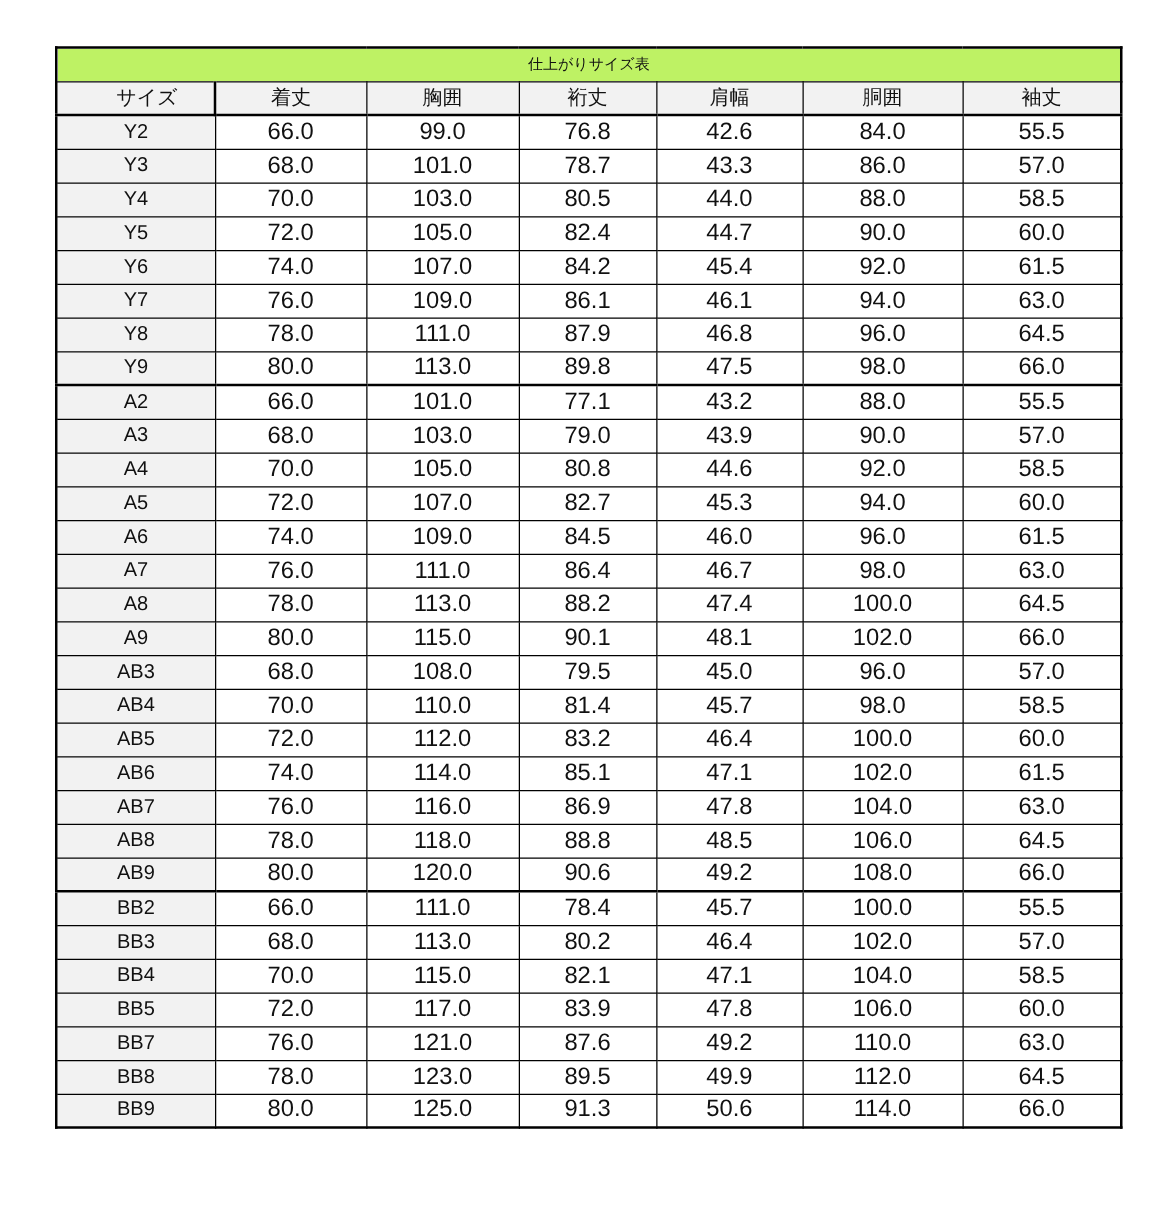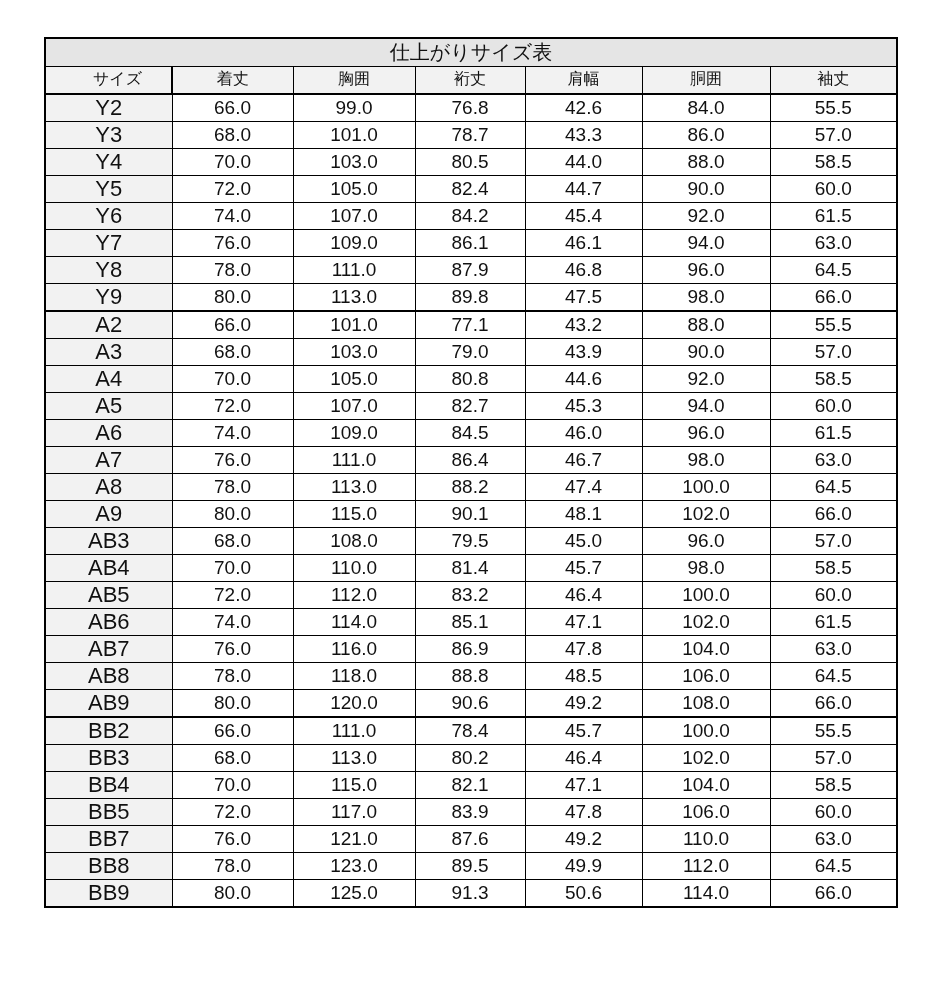--- a/index.html
+++ b/index.html
@@ -39,39 +39,39 @@
   table.size-table td {
     border: 1px solid #000000;
     text-align: center;
     vertical-align: middle;
     height: 27px;
     padding: 0;
     overflow: hidden;
     white-space: nowrap;
   }
   tr.title-row th {
-    background: #e5e5e5;
-    font-size: 20px;
+    background: #bef264;
+    font-size: 12px;
     font-weight: normal;
     height: 27px;
     border-bottom: 1px solid #000000;
   }
   tr.header-row th {
     background: #f2f2f2;
     font-size: 16px;
     font-weight: normal;
     border-bottom: 2px solid #000000;
   }
   tr.header-row th:first-child {
     border-right: 2px solid #000000;
     padding-left: 18px;
   }
   td.size-cell {
     background: #f2f2f2;
-    font-size: 22px;
+    font-size: 16px;
     border-right: 2px solid #000000;
   }
   td.value-cell {
     background: #ffffff;
     font-size: 19px;
   }
   tr.group-first td {
     border-top: 2px solid #000000;
   }
 </style>

